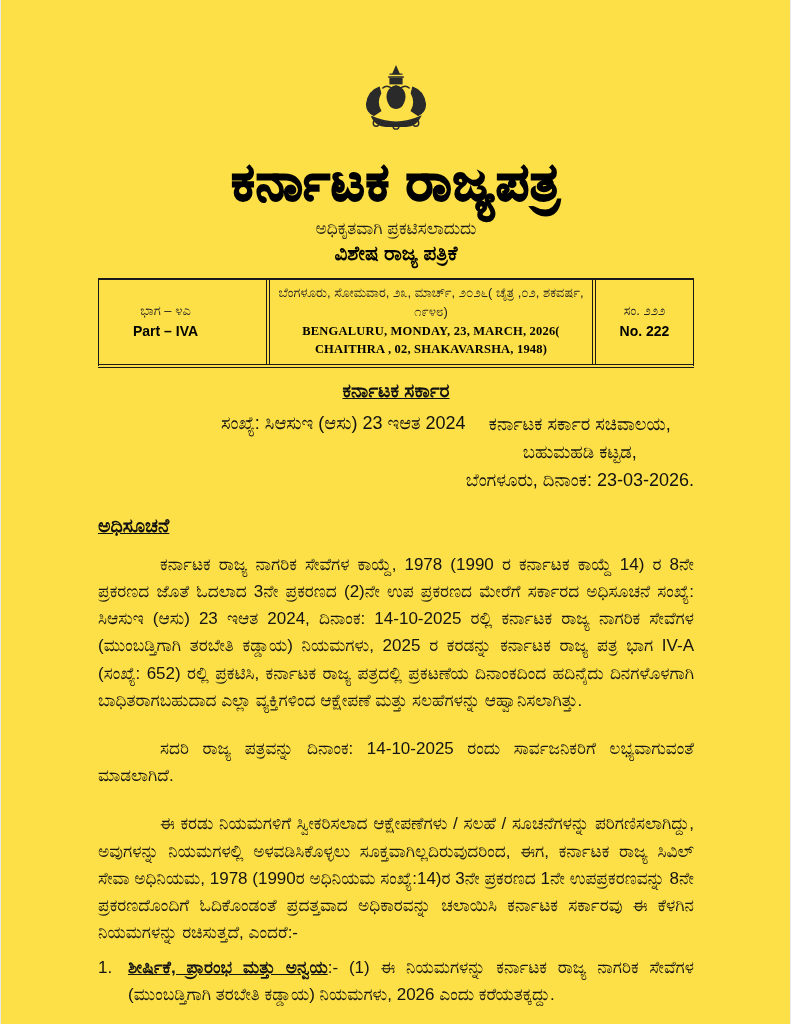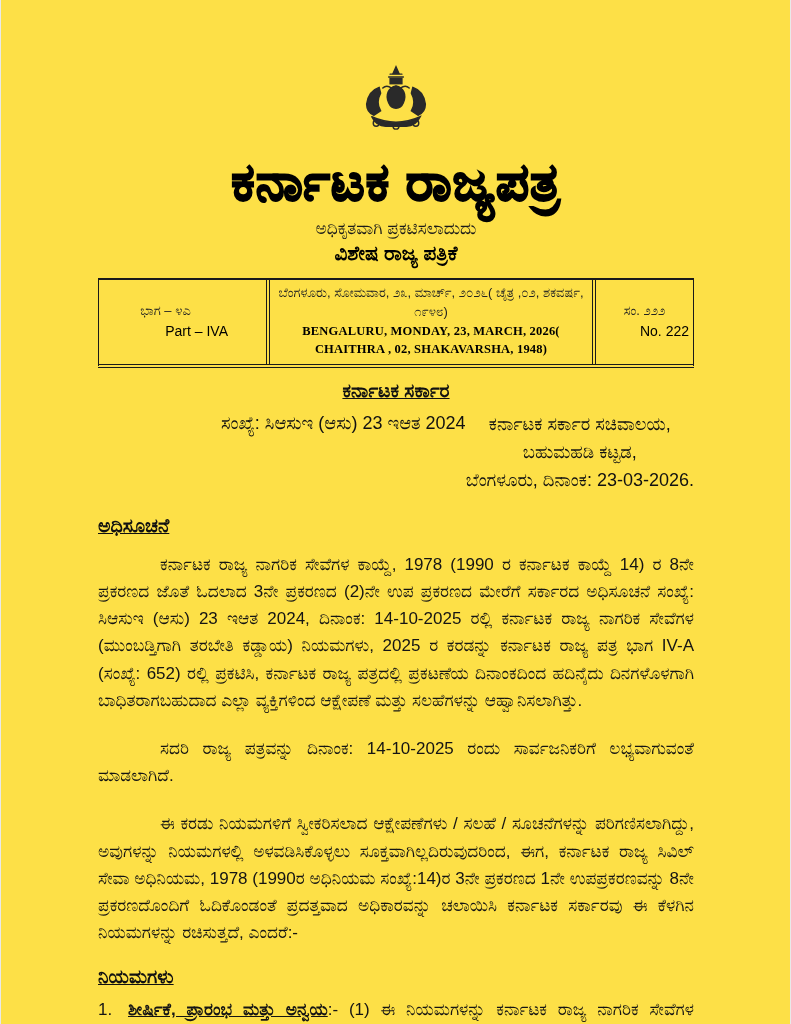--- a/index.html
+++ b/index.html
@@ -22,21 +22,21 @@
   .info-bar {
     margin-top:13px; display:flex; align-items:stretch;
     border-top:2px solid #1a1a1a; border-bottom:4px double #1a1a1a;
     border-left:1px solid #1a1a1a; border-right:1px solid #1a1a1a;
   }
   .info-cell { padding:4px 4px 5px; text-align:center; display:flex; flex-direction:column; justify-content:center; }
   .info-left  { width:133px; }
   .info-center{ flex:1; border-left:4px double #1a1a1a; border-right:4px double #1a1a1a;margin-left:34px; }
   .info-right { width:97px; }
   .kn-small { font-size:13px; line-height:1.45; color:#222; }
-  .en-bold  { font-size:14px; font-weight:normal; line-height:1.45; color:#000;text-align:right; }
+  .en-bold  { font-size:14px; font-weight:bold; line-height:1.45; color:#000; }
   .en-serif { font-family:Liberation Serif, serif; font-size:12.5px; font-weight:bold; line-height:1.5; color:#000; letter-spacing:0.2px; }
   
   .gov-heading { text-align:center; font-size:19px; font-weight:bold; text-decoration:underline; margin-top:12px; }
   .section-heading { text-align:left; font-size:19px; font-weight:bold; text-decoration:underline; margin-top:20px; }
   
   .ref-row { display:flex; justify-content:flex-end; margin-top:9px; font-size:18px; }
   .ref-no { padding-top:2px; }
   .address { text-align:center; line-height:1.55; }
   
   .body-para {
@@ -102,21 +102,20 @@
       <div>ಬೆಂಗಳೂರು, ದಿನಾಂಕ: 23-03-2026.</div>
     </div>
   </div>
 
   <h3 class="section-heading">ಅಧಿಸೂಚನೆ</h3>
 
   <p class="body-para">ಕರ್ನಾಟಕ ರಾಜ್ಯ ನಾಗರಿಕ ಸೇವೆಗಳ ಕಾಯ್ದೆ, 1978 (1990 ರ ಕರ್ನಾಟಕ ಕಾಯ್ದೆ 14) ರ 8ನೇ ಪ್ರಕರಣದ ಜೊತೆ ಓದಲಾದ 3ನೇ ಪ್ರಕರಣದ (2)ನೇ ಉಪ ಪ್ರಕರಣದ ಮೇರೆಗೆ ಸರ್ಕಾರದ ಅಧಿಸೂಚನೆ ಸಂಖ್ಯೆ: ಸಿಆಸುಇ (ಆಸು) 23 ಇಆತ 2024, ದಿನಾಂಕ: 14-10-2025 ರಲ್ಲಿ ಕರ್ನಾಟಕ ರಾಜ್ಯ ನಾಗರಿಕ ಸೇವೆಗಳ (ಮುಂಬಡ್ತಿಗಾಗಿ ತರಬೇತಿ ಕಡ್ಡಾಯ) ನಿಯಮಗಳು, 2025 ರ ಕರಡನ್ನು ಕರ್ನಾಟಕ ರಾಜ್ಯ ಪತ್ರ ಭಾಗ IV-A (ಸಂಖ್ಯೆ: 652) ರಲ್ಲಿ ಪ್ರಕಟಿಸಿ, ಕರ್ನಾಟಕ ರಾಜ್ಯ ಪತ್ರದಲ್ಲಿ ಪ್ರಕಟಣೆಯ ದಿನಾಂಕದಿಂದ ಹದಿನೈದು ದಿನಗಳೊಳಗಾಗಿ ಬಾಧಿತರಾಗಬಹುದಾದ ಎಲ್ಲಾ ವ್ಯಕ್ತಿಗಳಿಂದ ಆಕ್ಷೇಪಣೆ ಮತ್ತು ಸಲಹೆಗಳನ್ನು ಆಹ್ವಾನಿಸಲಾಗಿತ್ತು.</p>
   <p class="body-para">ಸದರಿ  ರಾಜ್ಯ ಪತ್ರವನ್ನು ದಿನಾಂಕ: 14-10-2025 ರಂದು ಸಾರ್ವಜನಿಕರಿಗೆ ಲಭ್ಯವಾಗುವಂತೆ ಮಾಡಲಾಗಿದೆ.</p>
   <p class="body-para">ಈ ಕರಡು ನಿಯಮಗಳಿಗೆ ಸ್ವೀಕರಿಸಲಾದ ಆಕ್ಷೇಪಣೆಗಳು / ಸಲಹೆ / ಸೂಚನೆಗಳನ್ನು ಪರಿಗಣಿಸಲಾಗಿದ್ದು, ಅವುಗಳನ್ನು ನಿಯಮಗಳಲ್ಲಿ ಅಳವಡಿಸಿಕೊಳ್ಳಲು ಸೂಕ್ತವಾಗಿಲ್ಲದಿರುವುದರಿಂದ, ಈಗ, ಕರ್ನಾಟಕ ರಾಜ್ಯ ಸಿವಿಲ್ ಸೇವಾ ಅಧಿನಿಯಮ, 1978 (1990ರ ಅಧಿನಿಯಮ ಸಂಖ್ಯೆ:14)ರ 3ನೇ ಪ್ರಕರಣದ 1ನೇ ಉಪಪ್ರಕರಣವನ್ನು 8ನೇ ಪ್ರಕರಣದೊಂದಿಗೆ ಓದಿಕೊಂಡಂತೆ ಪ್ರದತ್ತವಾದ ಅಧಿಕಾರವನ್ನು ಚಲಾಯಿಸಿ ಕರ್ನಾಟಕ ಸರ್ಕಾರವು ಈ ಕೆಳಗಿನ ನಿಯಮಗಳನ್ನು ರಚಿಸುತ್ತದೆ, ಎಂದರೆ:-</p>
 
-  <h3 class="section-heading">ನಿಯಮಗಳು</h3>
 
   <div class="rule">
     <span class="rule-no">1.</span>
     <div class="rule-text">
       <span class="rule-title">ಶೀರ್ಷಿಕೆ, ಪ್ರಾರಂಭ ಮತ್ತು ಅನ್ವಯ</span><span>:- </span><span>(1) ಈ ನಿಯಮಗಳನ್ನು ಕರ್ನಾಟಕ ರಾಜ್ಯ ನಾಗರಿಕ ಸೇವೆಗಳ (ಮುಂಬಡ್ತಿಗಾಗಿ ತರಬೇತಿ ಕಡ್ಡಾಯ) ನಿಯಮಗಳು, 2026 ಎಂದು ಕರೆಯತಕ್ಕದ್ದು.</span>
     </div>
   </div>
 
 </div>
 

